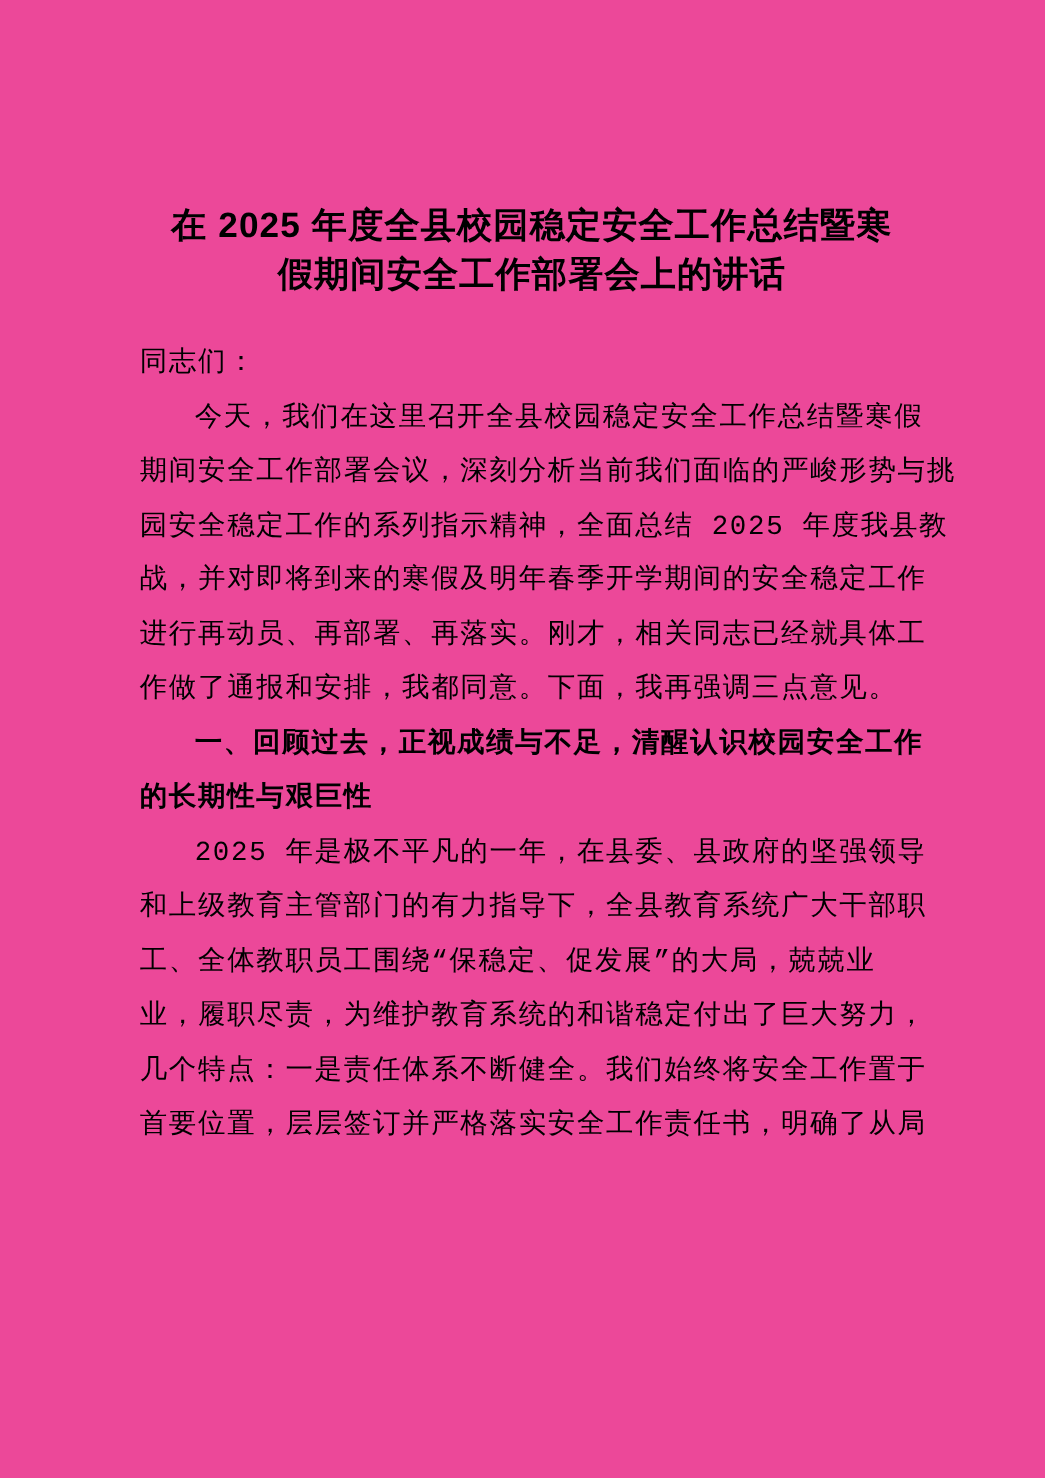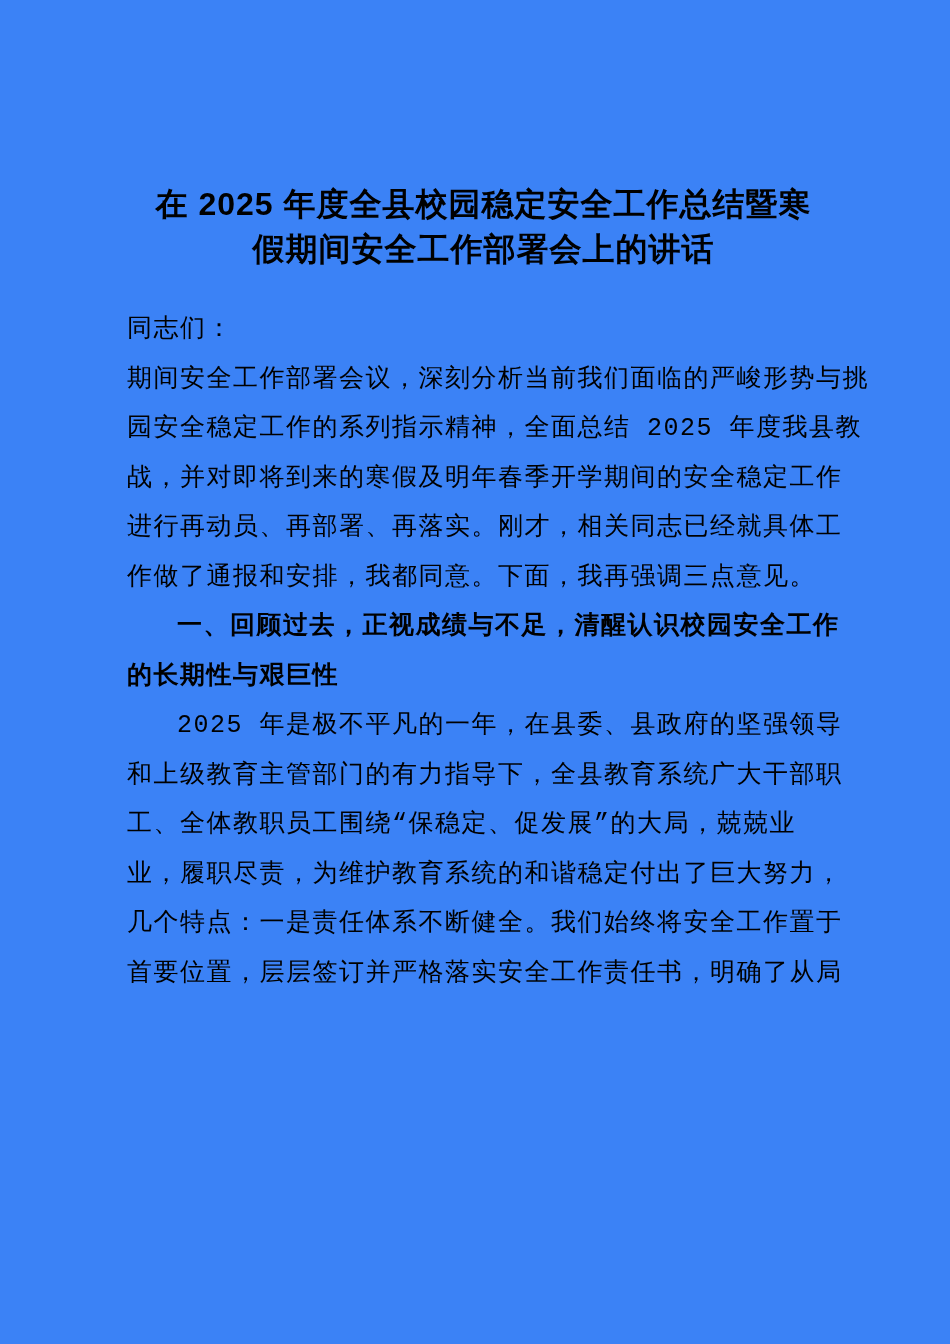--- a/index.html
+++ b/index.html
@@ -4,21 +4,21 @@
 <style>
   html, body {
     margin: 0;
     padding: 0;
     background: #ffffff;
   }
   .page {
     position: relative;
     width: 950px;
     height: 1344px;
-    background: #3b82f6;
+    background: #ec4899;
     overflow: hidden;
     font-family: "Liberation Sans", "DejaVu Sans", sans-serif;
     color: #000000;
   }
   .doc {
     padding: 182px 110px 0 127px; 
   }
   .title {
     margin: 0;
     font-size: 32px;
@@ -58,20 +58,21 @@
 
     <h1 class="title">
       <span class="title-line">在 2025 年度全县校园稳定安全工作总结暨寒</span>
       <span class="title-line">假期间安全工作部署会上的讲话</span>
     </h1>
 
     <div class="body-text">
 
       <div class="line">同志们：</div>
 
+      <div class="line indent">今天，我们在这里召开全县校园稳定安全工作总结暨寒假</div>
       <div class="line">期间安全工作部署会议，深刻分析当前我们面临的严峻形势与挑</div>
       <div class="line">园安全稳定工作的系列指示精神，全面总结 2025 年度我县教</div>
       <div class="line">战，并对即将到来的寒假及明年春季开学期间的安全稳定工作</div>
       <div class="line">进行再动员、再部署、再落实。刚才，相关同志已经就具体工</div>
       <div class="line">作做了通报和安排，我都同意。下面，我再强调三点意见。</div>
 
       <div class="line indent bold">一、回顾过去，正视成绩与不足，清醒认识校园安全工作</div>
       <div class="line bold">的长期性与艰巨性</div>
 
       <div class="line indent">2025 年是极不平凡的一年，在县委、县政府的坚强领导</div>

